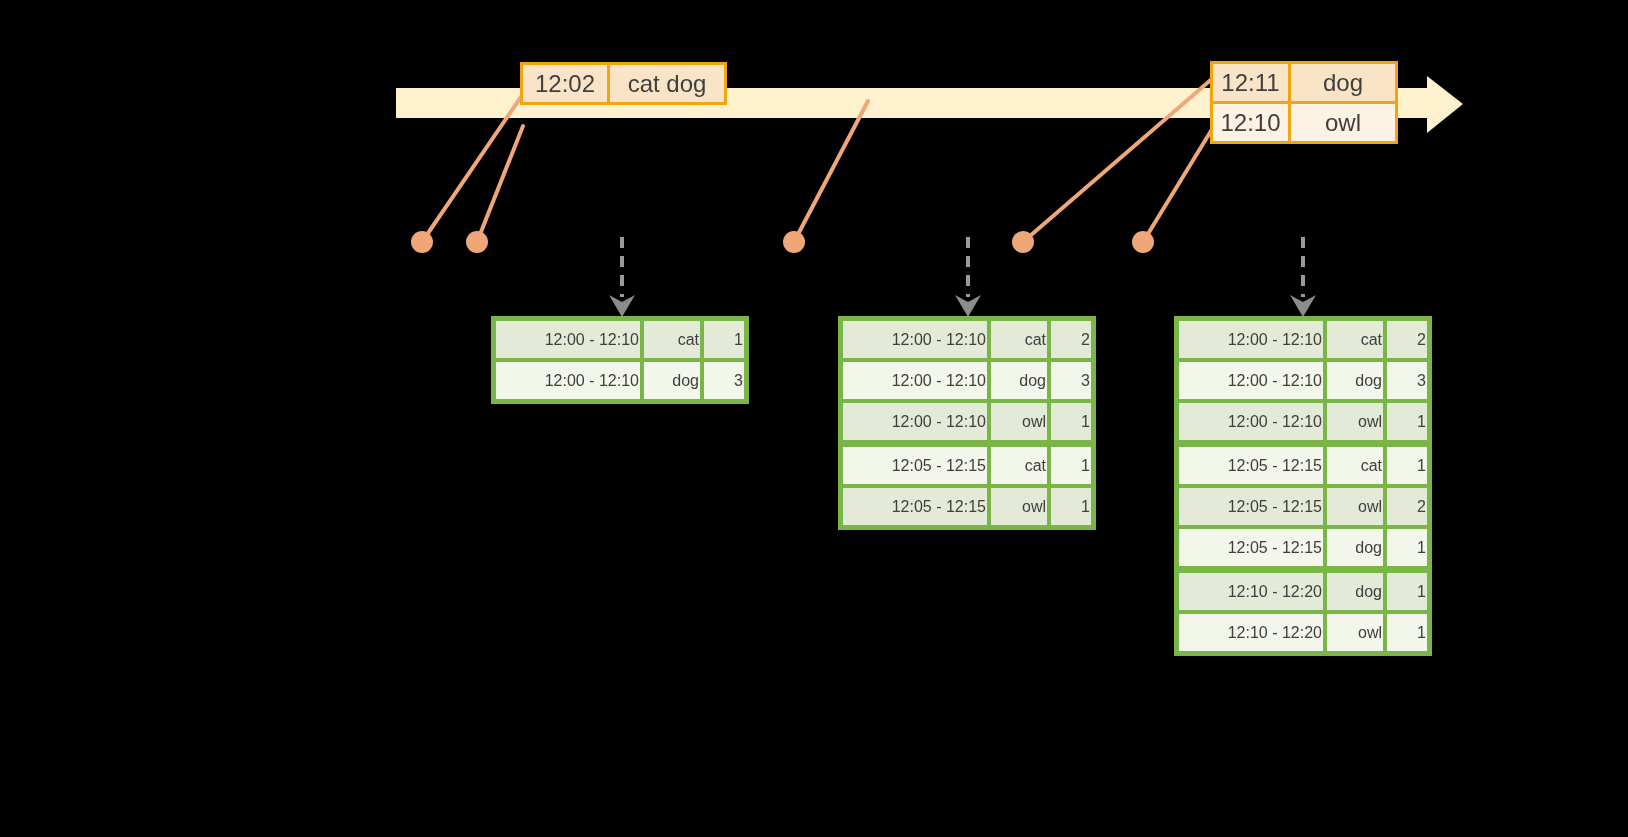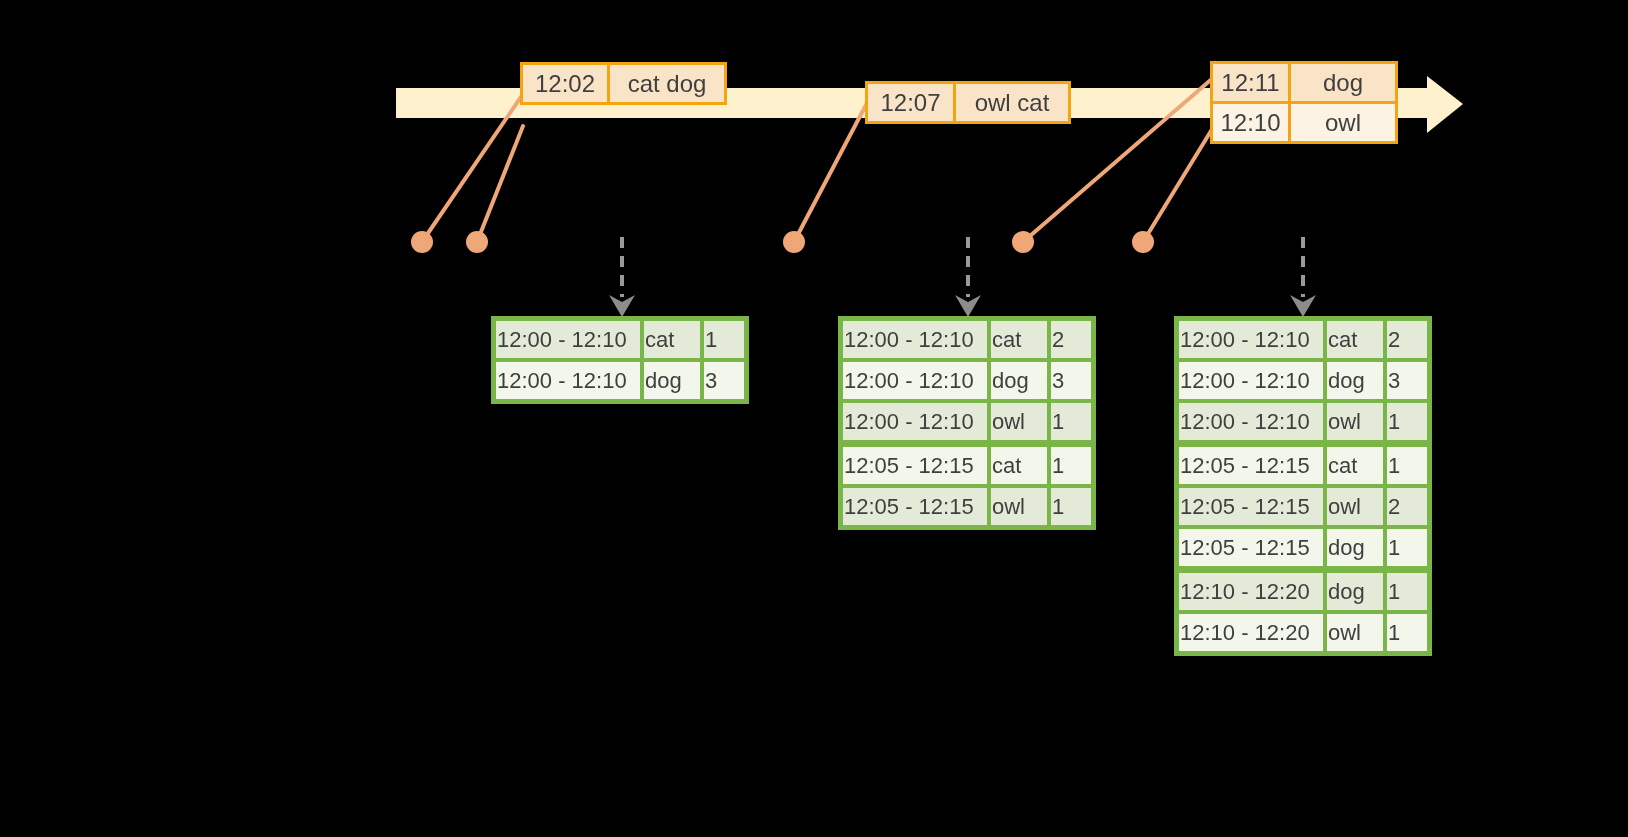--- a/index.html
+++ b/index.html
@@ -23,21 +23,21 @@
   .event-table tr:nth-child(even) td{background:var(--cream);}
   .ev1 .time{width:82px;}  .ev1 .word{width:112px;}
   .ev2 .time{width:83px;}  .ev2 .word{width:110px;}
   .ev3 .time{width:73px;}  .ev3 .word{width:102px;}
 
   
   .result-table{border:5px solid var(--green);}
   .result-table td{
     border:4px solid var(--green);
     color:var(--ink);
-    font-size:22px;text-align:left;height:35px;
+    font-size:16px;text-align:right;height:35px;
     overflow:hidden;white-space:nowrap;
   }
   .result-table tr:nth-child(odd) td{background:var(--rowdark);}
   .result-table tr:nth-child(even) td{background:var(--rowlight);}
   .result-table tr.group-start td{border-top-width:7px;}
   .result-table .win{width:142px;}
   .result-table .word{width:54px;}
   .result-table .cnt{width:38px;}
 </style>
 </head>
@@ -80,28 +80,20 @@
 
   <table class="event-table ev1" style="left:520px;top:62px">
     <tbody>
       <tr>
         <td class="time">12:02</td>
         <td class="word">cat dog</td>
       </tr>
     </tbody>
   </table>
 
-  <table class="event-table ev2" style="left:865px;top:81px">
-    <tbody>
-      <tr>
-        <td class="time">12:07</td>
-        <td class="word">owl cat</td>
-      </tr>
-    </tbody>
-  </table>
 
   <table class="event-table ev3" style="left:1210px;top:61px">
     <tbody>
       <tr>
         <td class="time">12:11</td>
         <td class="word">dog</td>
       </tr>
       <tr>
         <td class="time">12:10</td>
         <td class="word">owl</td>

